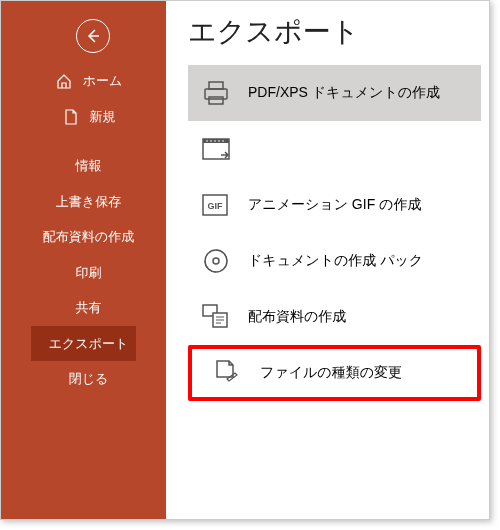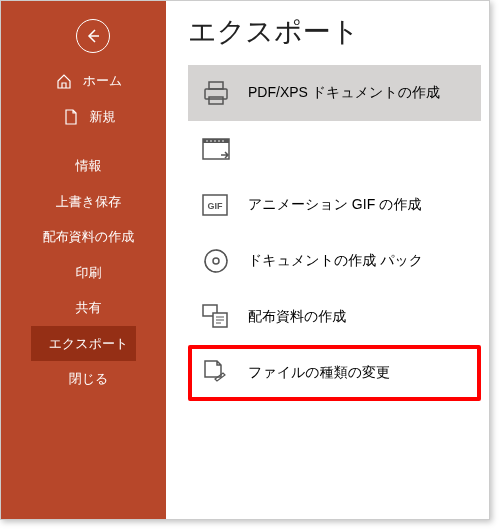--- a/index.html
+++ b/index.html
@@ -83,21 +83,21 @@
       padding: 12px 10px 12px 12px;
       cursor: pointer;
       color: #000000;
     }
     .export-option.selected {
       background: #d5d3d2;
     }
     .export-option.highlighted {
       border: 4px solid #f00;
       border-radius: 2px;
-      padding: 8px 6px 8px 8px;
+      padding: 8px 6px 8px 20px;
     }
     .opt-icon {
       width: 32px;
       height: 32px;
       display: flex;
       align-items: center;
       justify-content: center;
       flex-shrink: 0;
     }
     .opt-label {

